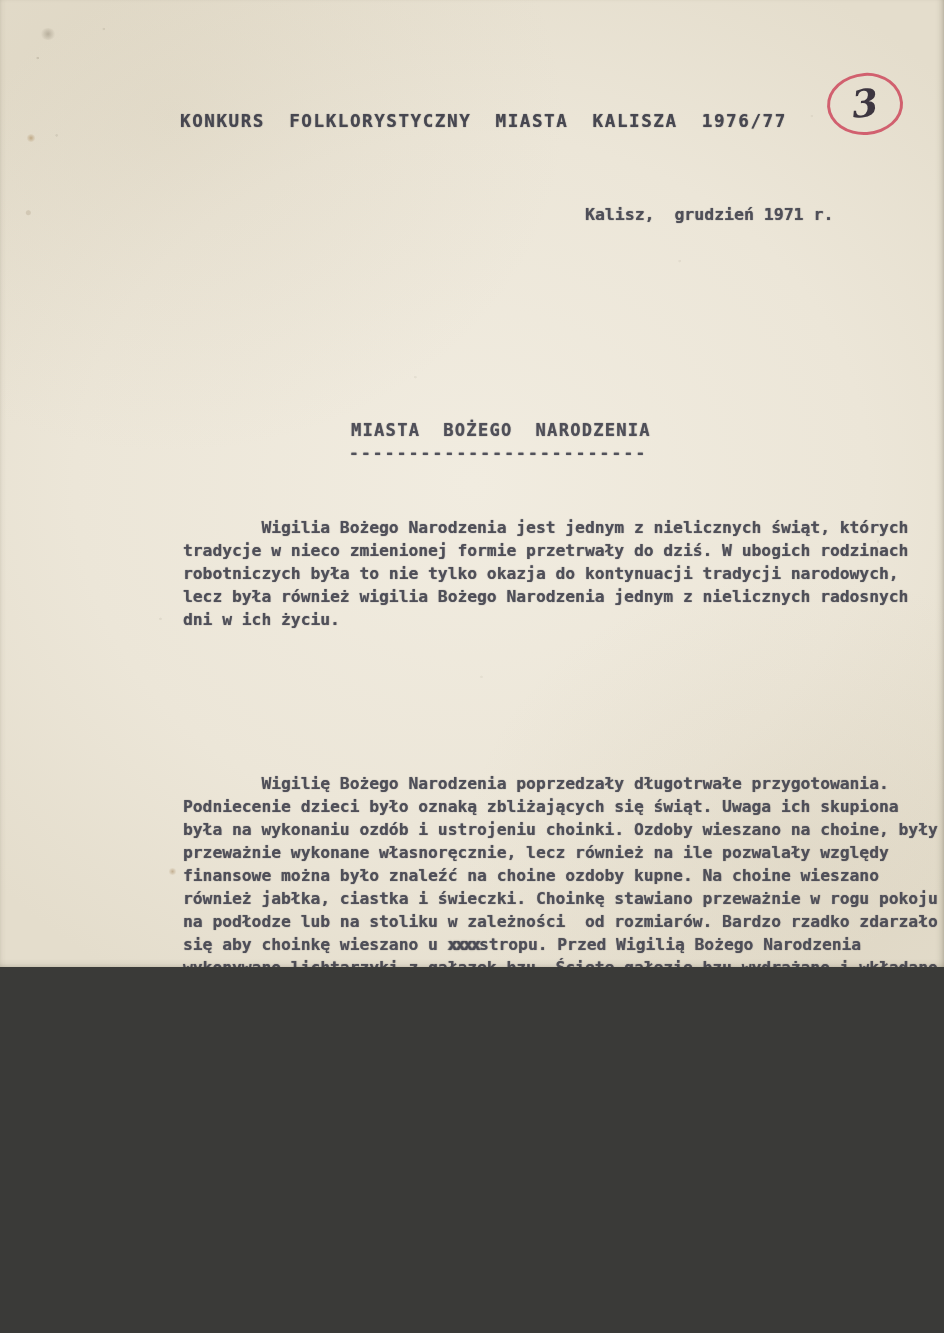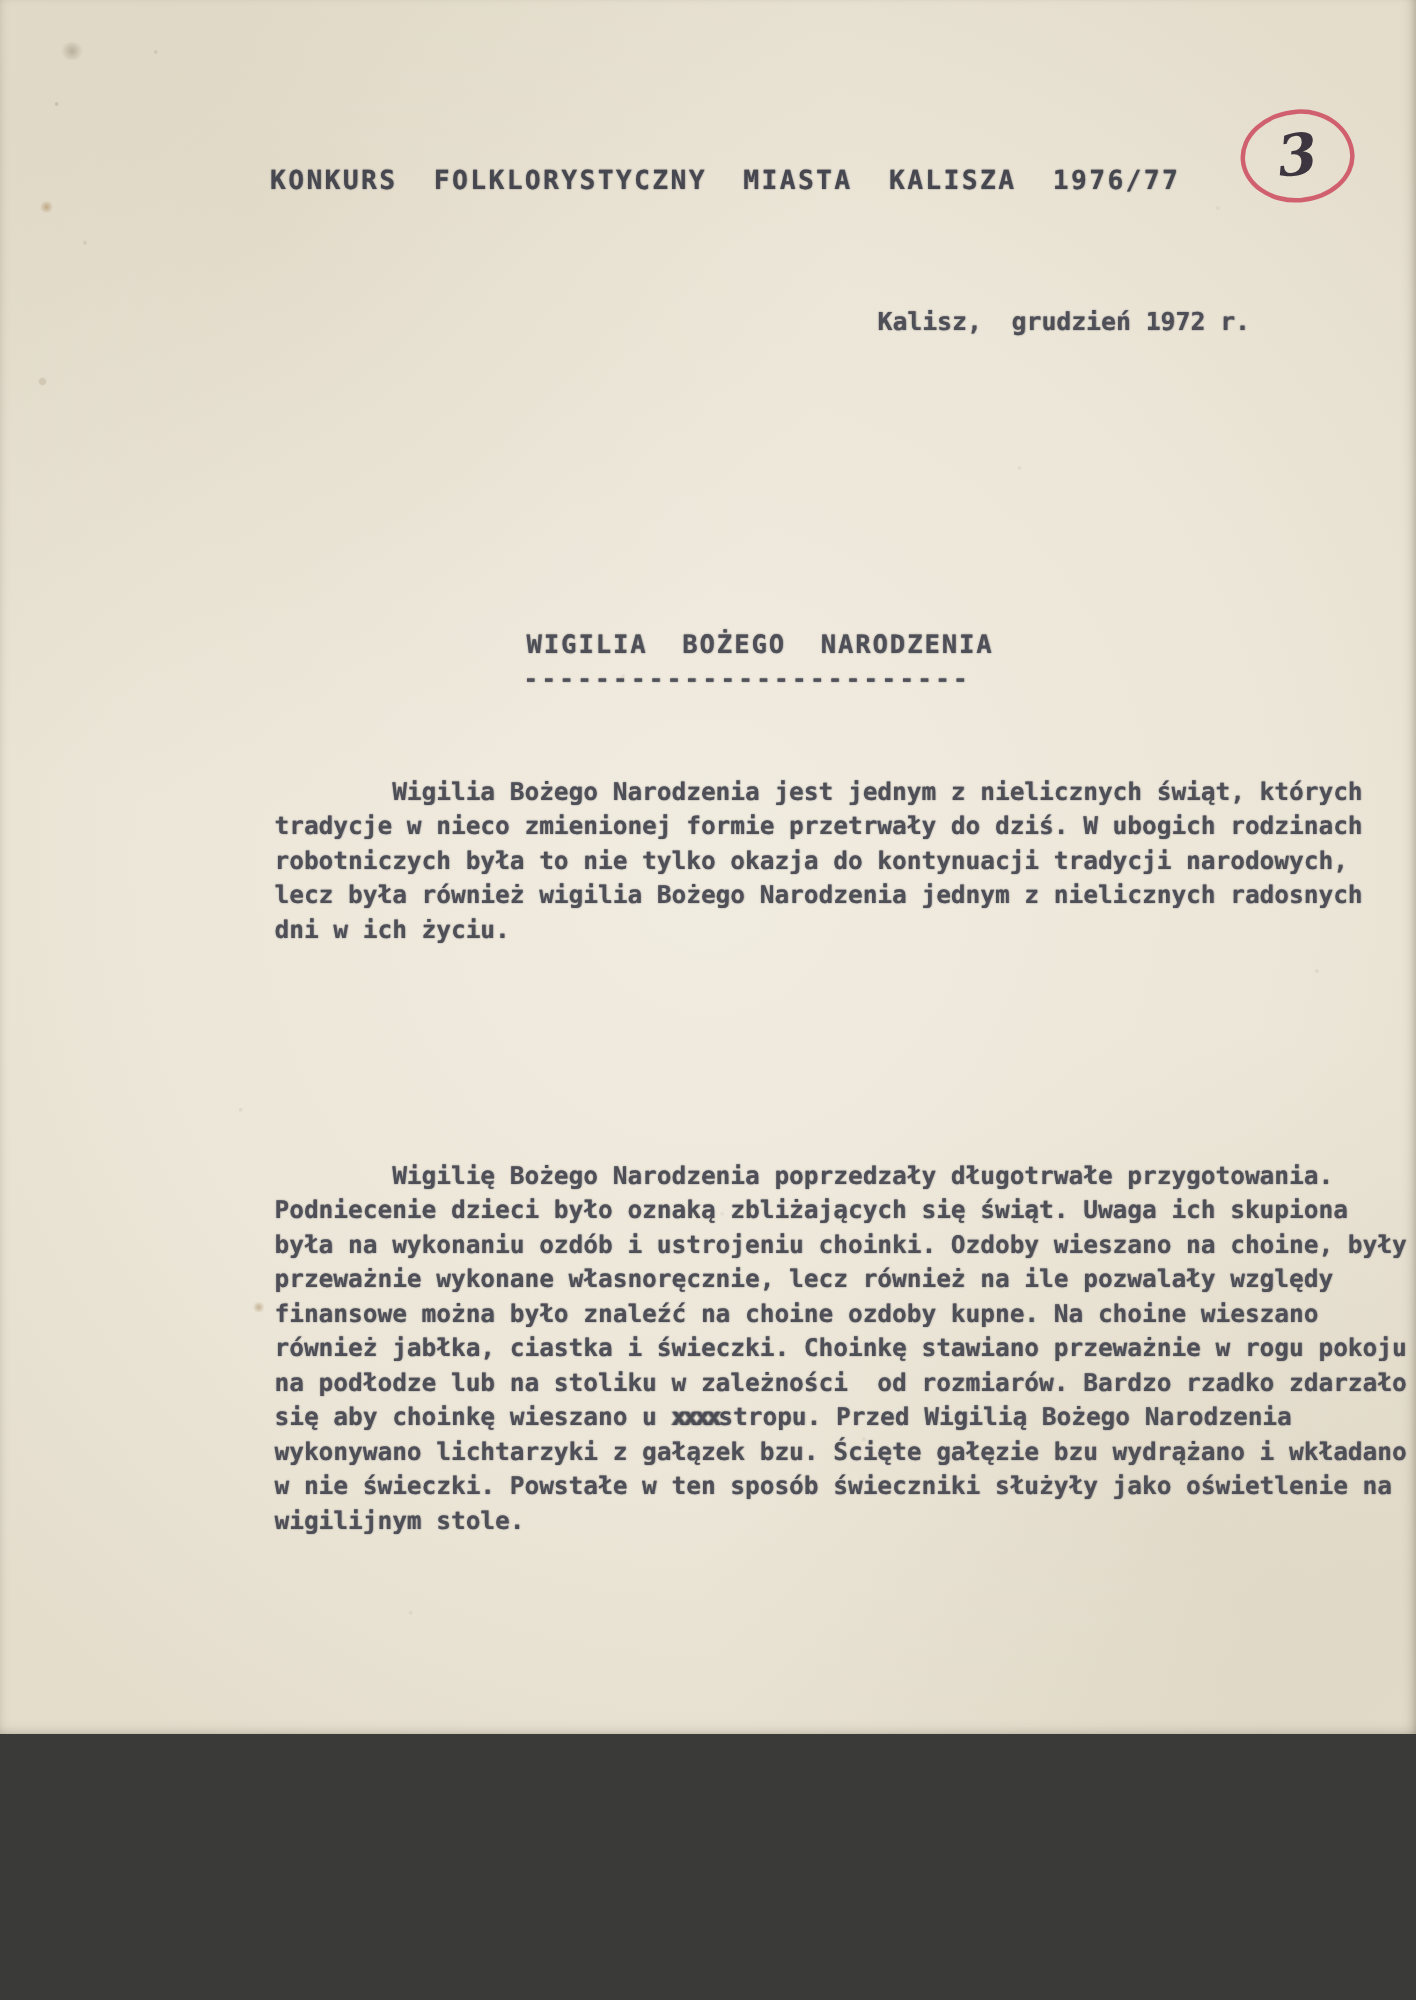--- a/index.html
+++ b/index.html
@@ -3,21 +3,21 @@
 <meta charset="utf-8">
 <style>
   html, body {
     margin: 0;
     padding: 0;
     background: #3a3a38;
   }
   .page {
     position: relative;
     width: 944px;
-    height: 1156px;
+    height: 967px;
     overflow: hidden;
     background:
       radial-gradient(ellipse 60% 50% at 18% 12%, rgba(190,178,150,0.16), rgba(0,0,0,0) 70%),
       radial-gradient(ellipse 50% 40% at 85% 88%, rgba(186,174,146,0.14), rgba(0,0,0,0) 72%),
       radial-gradient(ellipse 70% 60% at 50% 50%, #f1ece0 0%, #ece6d8 60%, #e4ddcc 100%);
     font-family: "DejaVu Sans Mono", "Liberation Mono", monospace;
     color: #4d4d55;
   }
   
   .grain {
@@ -158,23 +158,23 @@
   <div class="stain" id="stain-c"></div>
 
   <div class="tw" id="doc-header">KONKURS  FOLKLORYSTYCZNY  MIASTA  KALISZA  1976/77</div>
 
   <div id="page-stamp">
     <div class="ring"></div>
     <div class="num">3</div>
   </div>
 
 
-  <div class="tw" id="place-date">Kalisz,  grudzień 1972 r.</div>
+  <div class="tw" id="place-date">Kalisz,  grudzień 1971 r.</div>
 
-  <div class="tw" id="doc-title">WIGILIA  BOŻEGO  NARODZENIA</div>
+  <div class="tw" id="doc-title">MIASTA  BOŻEGO  NARODZENIA</div>
 
   <div class="tw" id="title-rule">-------------------------</div>
 
   <div class="para" id="para-1">        Wigilia Bożego Narodzenia jest jednym z nielicznych świąt, których tradycje w nieco zmienionej formie przetrwały do dziś. W ubogich rodzinach robotniczych była to nie tylko okazja do kontynuacji tradycji narodowych, lecz była również wigilia Bożego Narodzenia jednym z nielicznych radosnych dni w ich życiu.</div>
 
   <div class="para" id="para-2"><span>        Wigilię Bożego Narodzenia poprzedzały długotrwałe przygotowania. Podniecenie dzieci było oznaką zbliżających się świąt. Uwaga ich skupiona była na wykonaniu ozdób i ustrojeniu choinki. Ozdoby wieszano na choine, były przeważnie wykonane własnoręcznie, lecz również na ile pozwalały względy finansowe można było znaleźć na choine ozdoby kupne. Na choine wieszano również jabłka, ciastka i świeczki. Choinkę stawiano przeważnie w rogu pokoju na podłodze lub na stoliku w zależności  od rozmiarów. Bardzo rzadko zdarzało się aby choinkę wieszano u </span><span class="strikeout">xxxx</span><span>stropu. Przed Wigilią Bożego Narodzenia wykonywano lichtarzyki z gałązek bzu. Ścięte gałęzie bzu wydrążano i wkładano w nie świeczki. Powstałe w ten sposób świeczniki służyły jako oświetlenie na wigilijnym stole.</span></div>
 
   <div id="archive-ref">MOZK/E/M/878/1-2/1</div>
 
   <div class="edge"></div>

